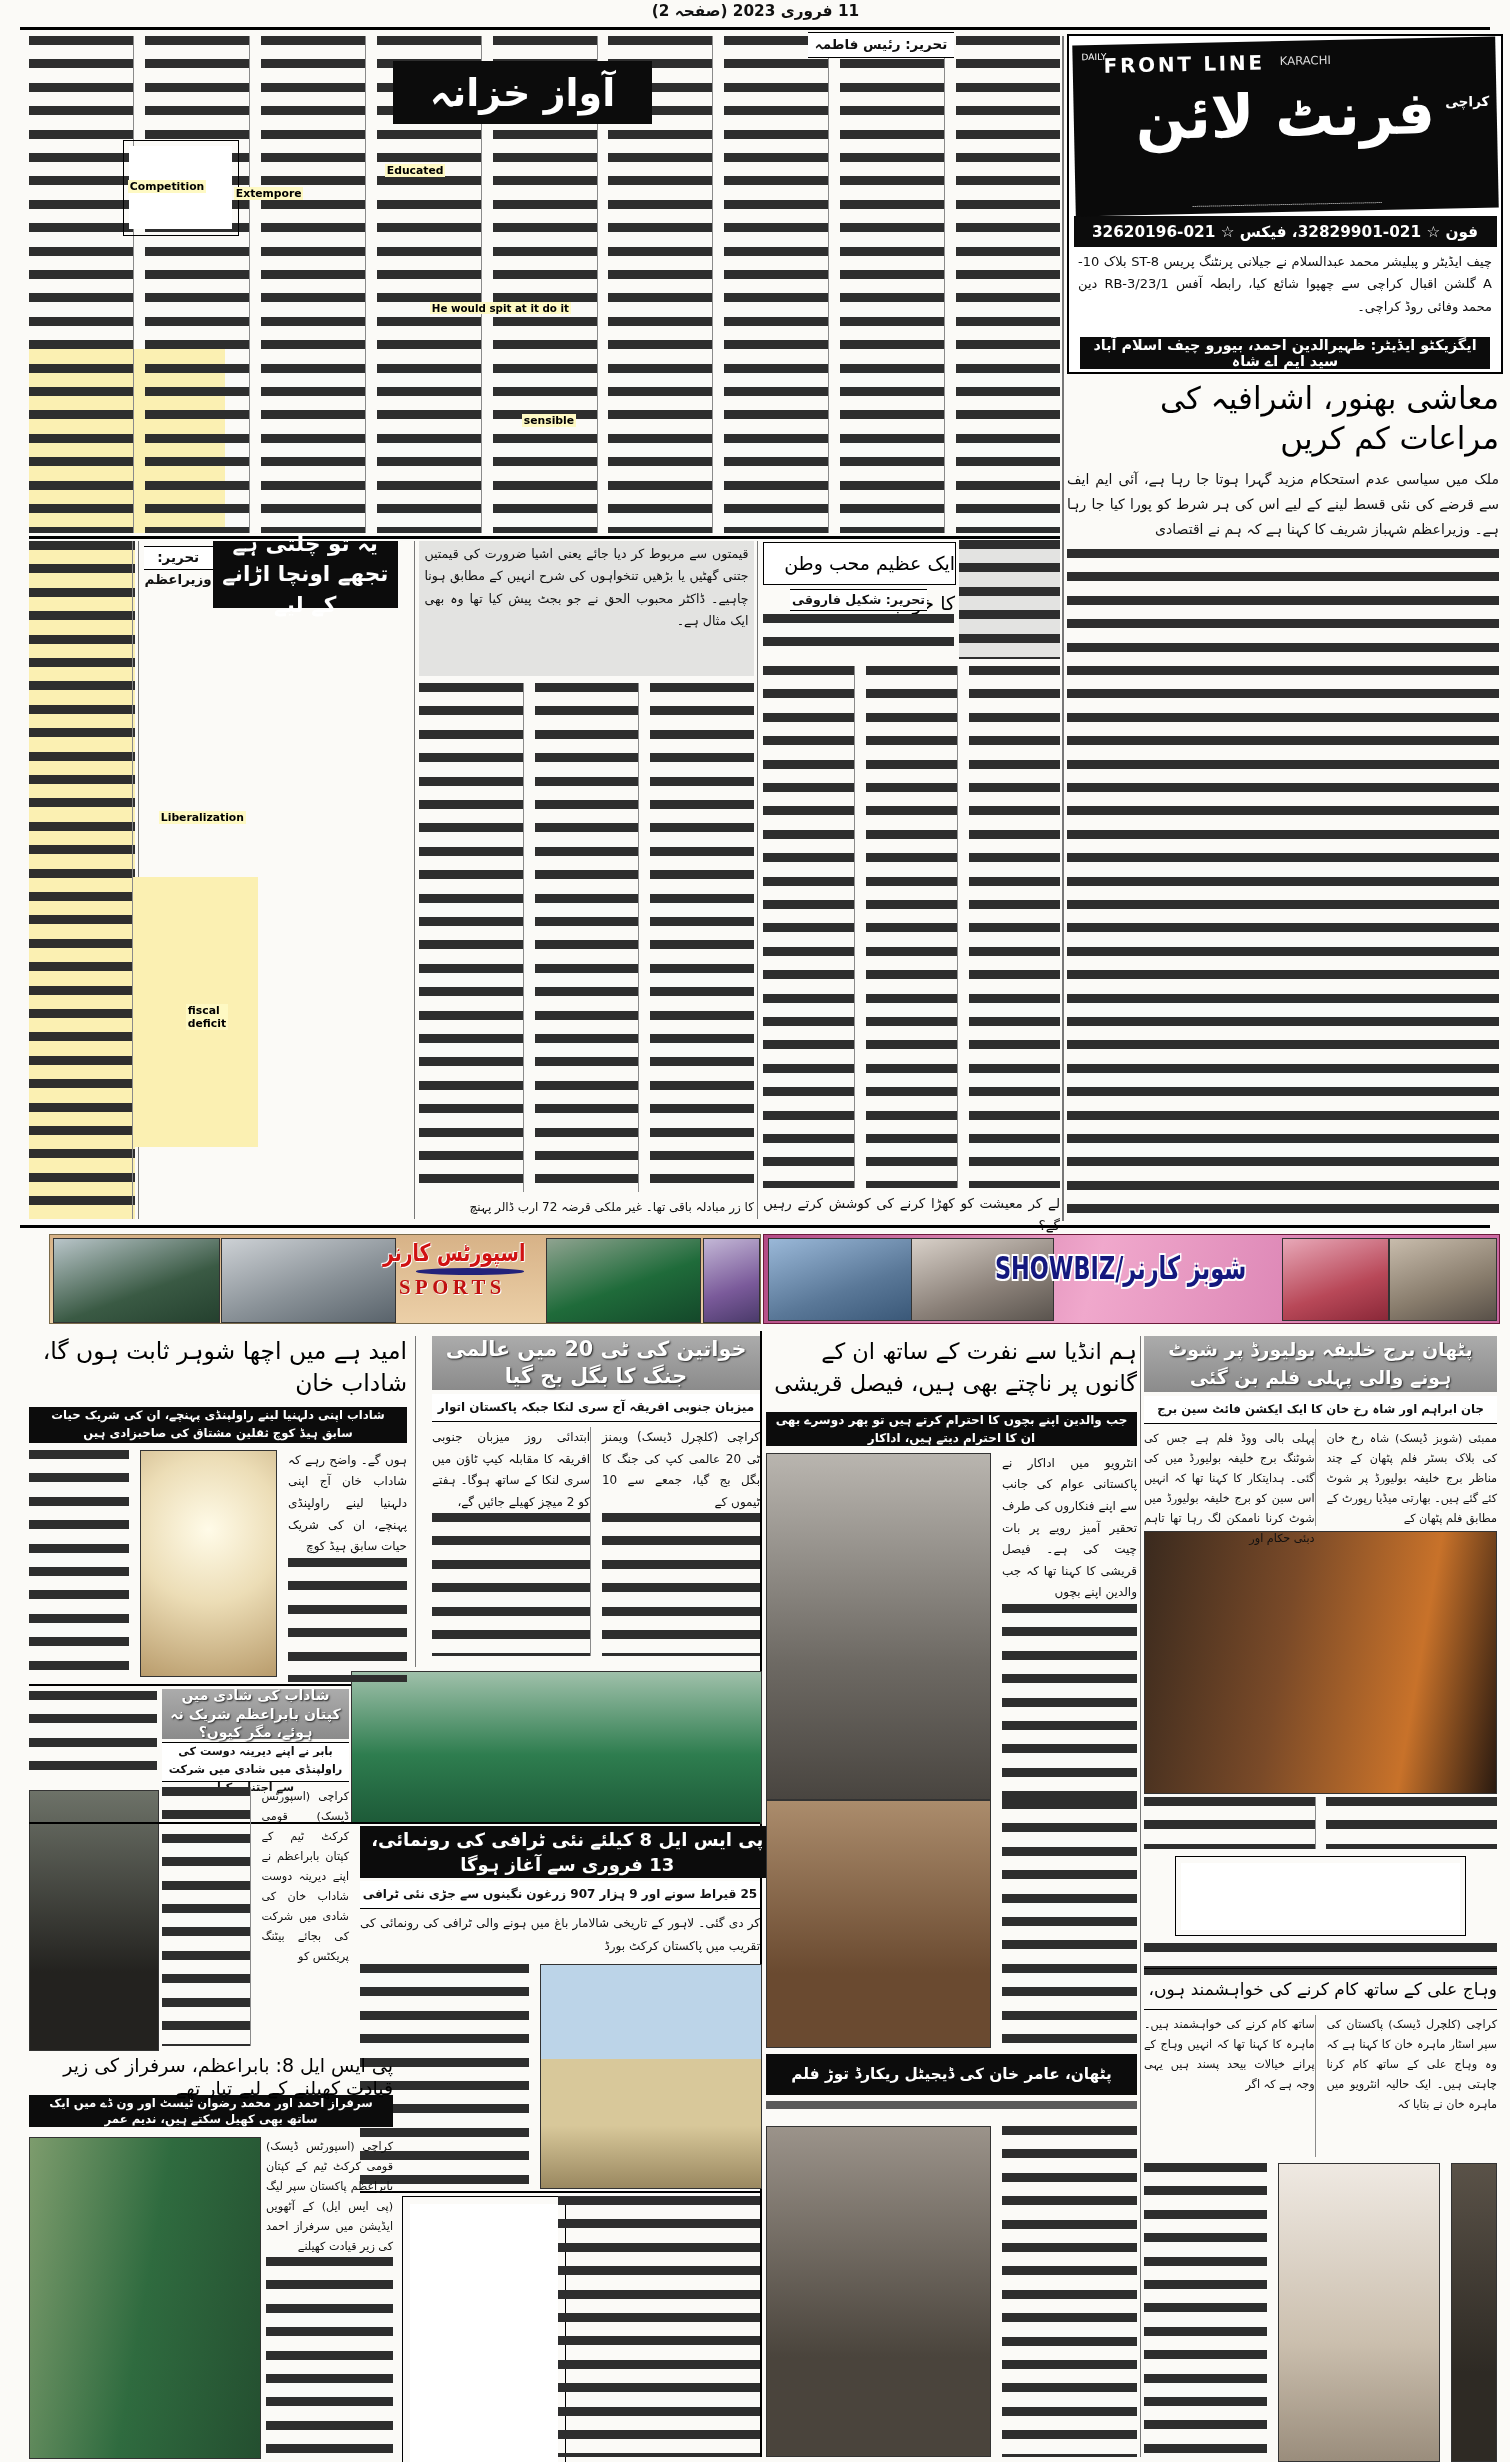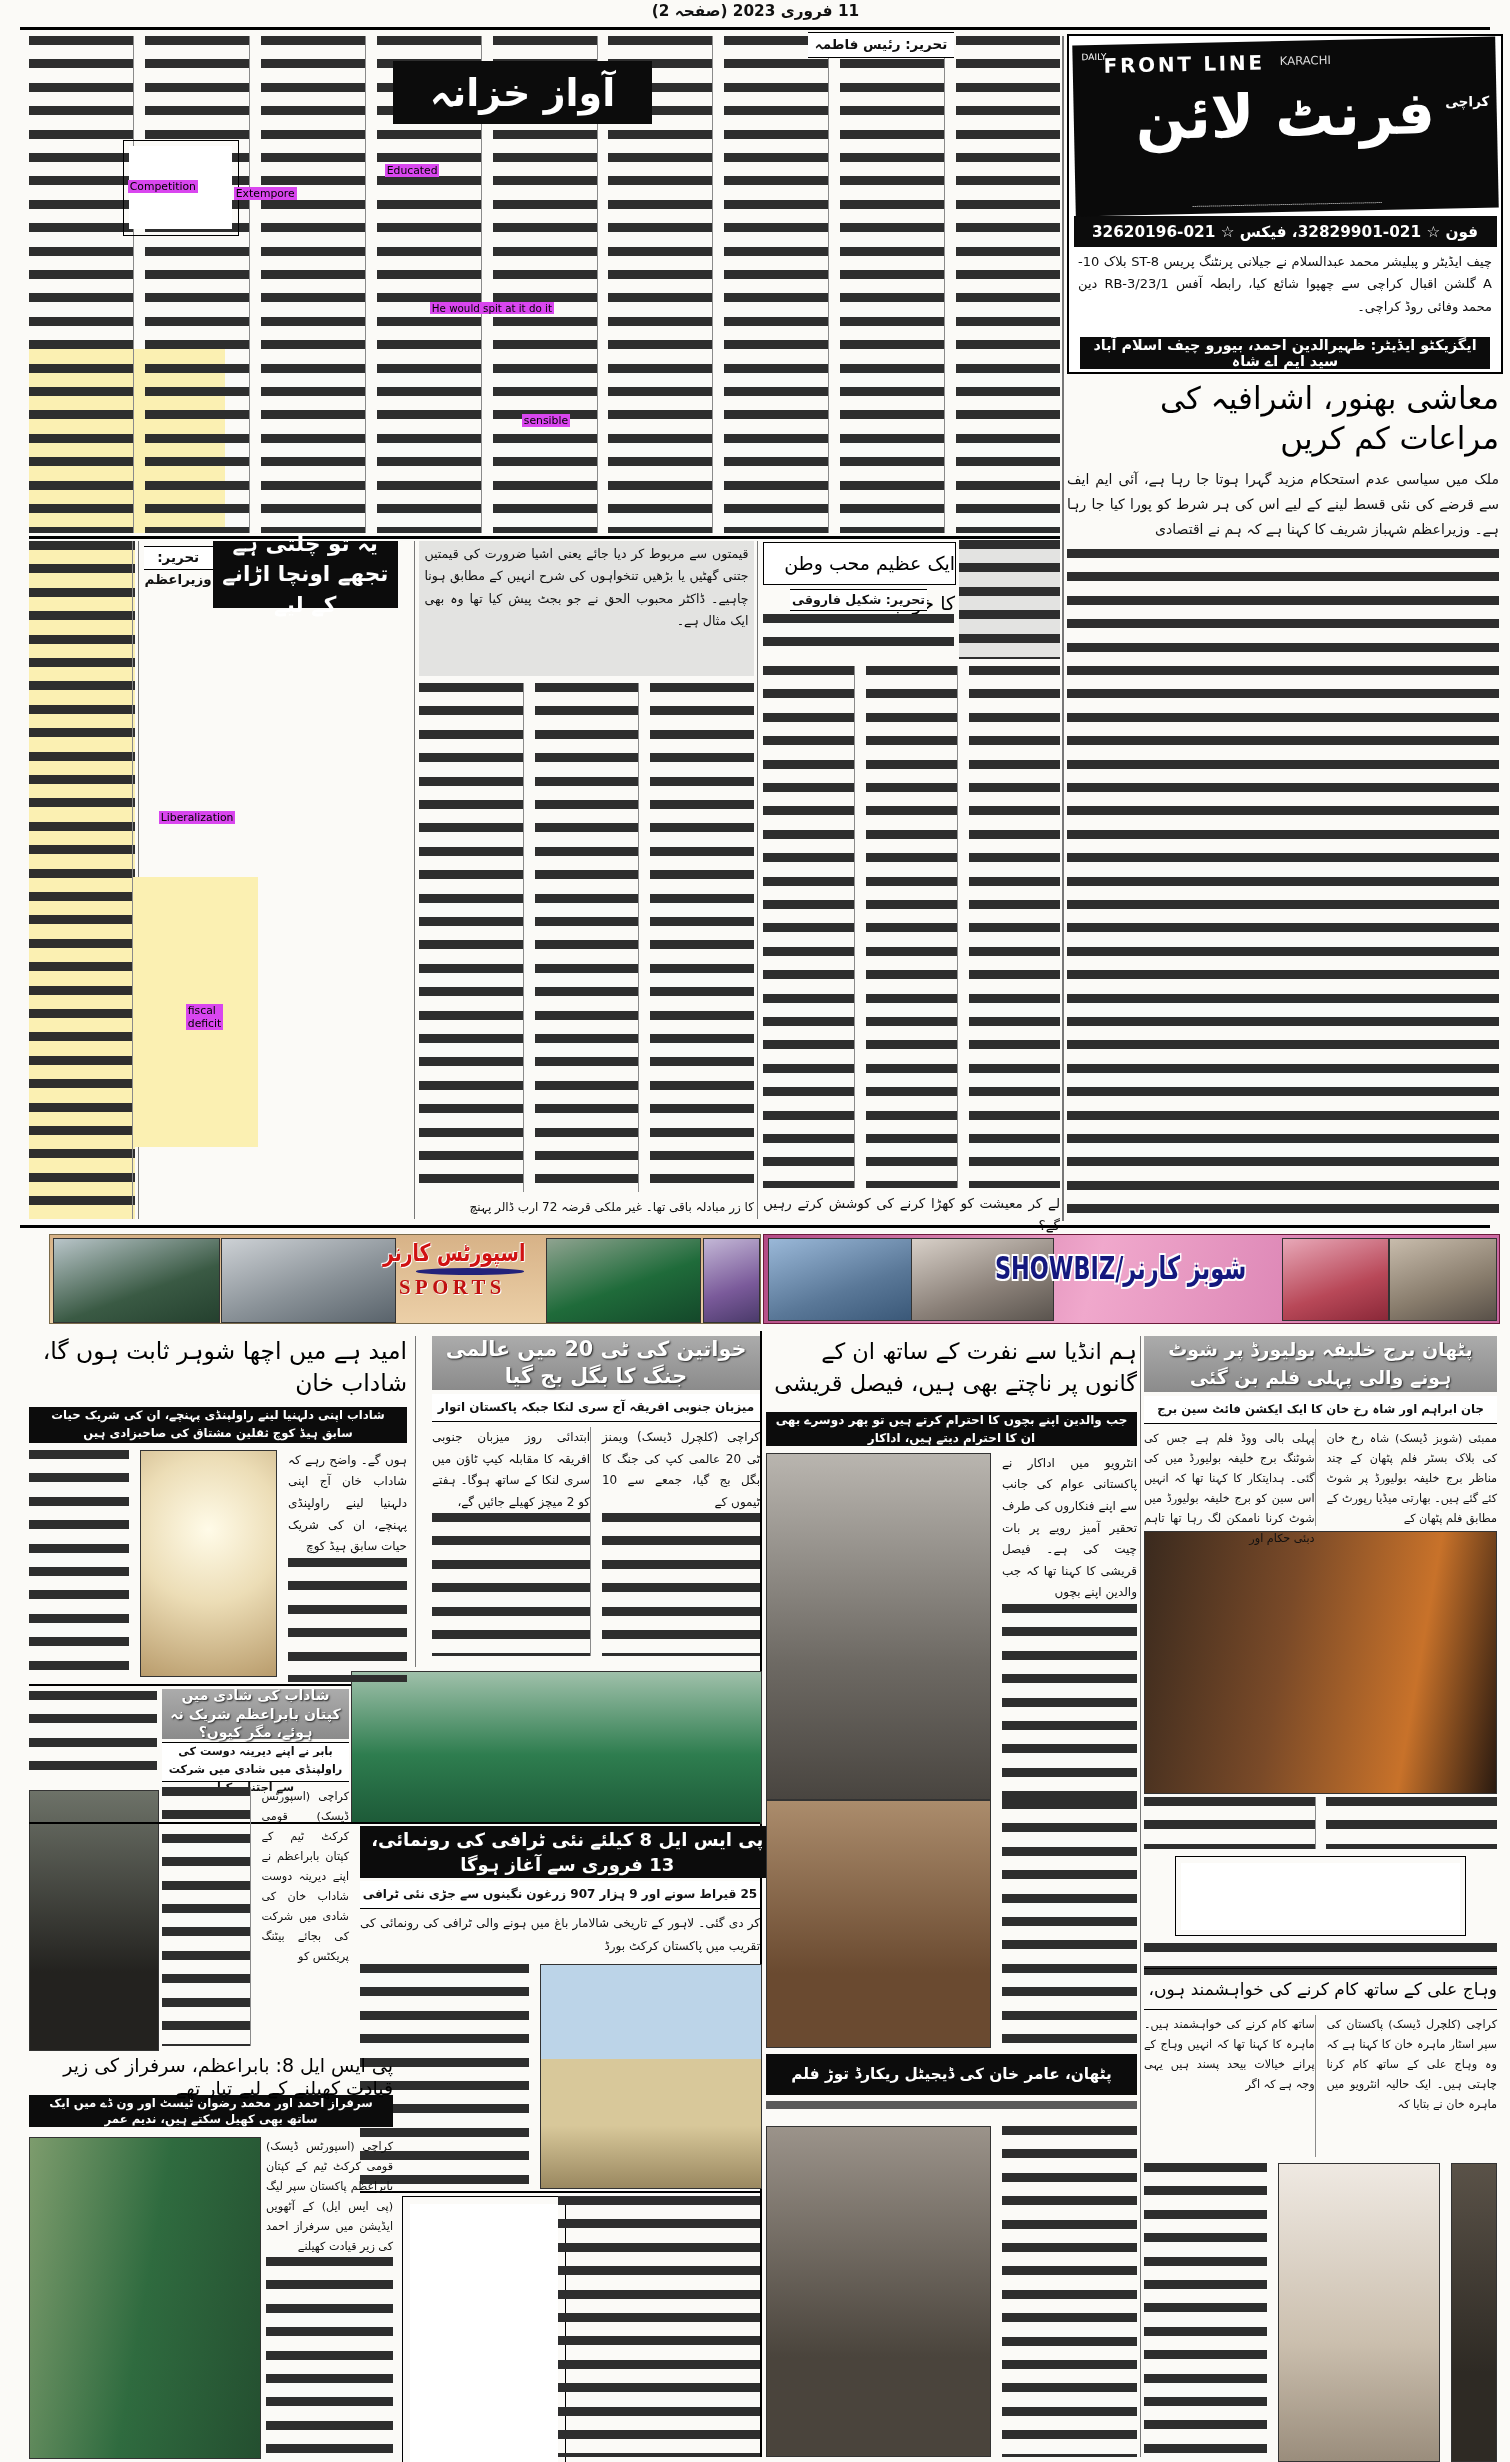--- a/index.html
+++ b/index.html
@@ -15,21 +15,21 @@
   .grow{flex:1}
   .txt{font-size:12px;line-height:21.6px;text-align:justify;margin:0;color:#101010}
   .bx{background:#0c0c0c;color:#fff;display:flex;align-items:center;justify-content:center;text-align:center;font-weight:bold}
   .gray-h{background:linear-gradient(#ababab,#8b8b8b);color:#fff;text-shadow:0.9px 0.9px 1.8px #222;display:flex;align-items:center;justify-content:center;font-weight:bold;text-align:center}
   .frame{border:1.8px solid #000;background:#fff}
   .byl{font-weight:bold;text-align:center;border-top:1.3px solid #000;border-bottom:1.3px solid #000;background:#fff;font-size:13.5px}
   .subln{font-weight:bold;text-align:center;border-bottom:1.3px solid #000;background:#fff}
   .photo{border:0.9px solid #333}
   .rule{background:#000}
   .vr{background:#777;width:0.9px}
-  .w{position:absolute;background:#d946ef;direction:ltr;font-weight:normal;font-size:10.8px;padding:0 1.8px;z-index:3;color:#000}
+  .w{position:absolute;background:#fef9c3;direction:ltr;font-weight:bold;font-size:10.8px;padding:0 1.8px;z-index:3;color:#000}
   .hline{font-weight:normal;text-align:right;color:#000}
   .sp-t{color:#d01212;font-weight:bold;font-size:24px;white-space:nowrap;transform:scaleX(.78);text-shadow:0 0 2.7px #fff,0.9px 0.9px 0 #fff,-0.9px -0.9px 0 #fff}
   .sp-e{color:#c01010;font-family:"Liberation Serif",serif;font-weight:bold;font-size:20.7px;letter-spacing:4.5px;text-shadow:0.9px 0.9px 0 #fff;direction:ltr}
   .sb-t{color:#14187e;font-weight:bold;font-size:32px;white-space:nowrap;transform:scaleX(.70);text-shadow:0 0 3.6px #fff,1.8px 1.8px 0 #fff,-1.8px -1.8px 0 #fff,1.8px -1.8px 0 #fff,-1.8px 1.8px 0 #fff}
   .swoosh{height:6.3px;background:#23227a;border-radius:50%;width:108px;margin:1.8px auto}
 </style>
 </head>
 <body>
 
 <div id="page">

